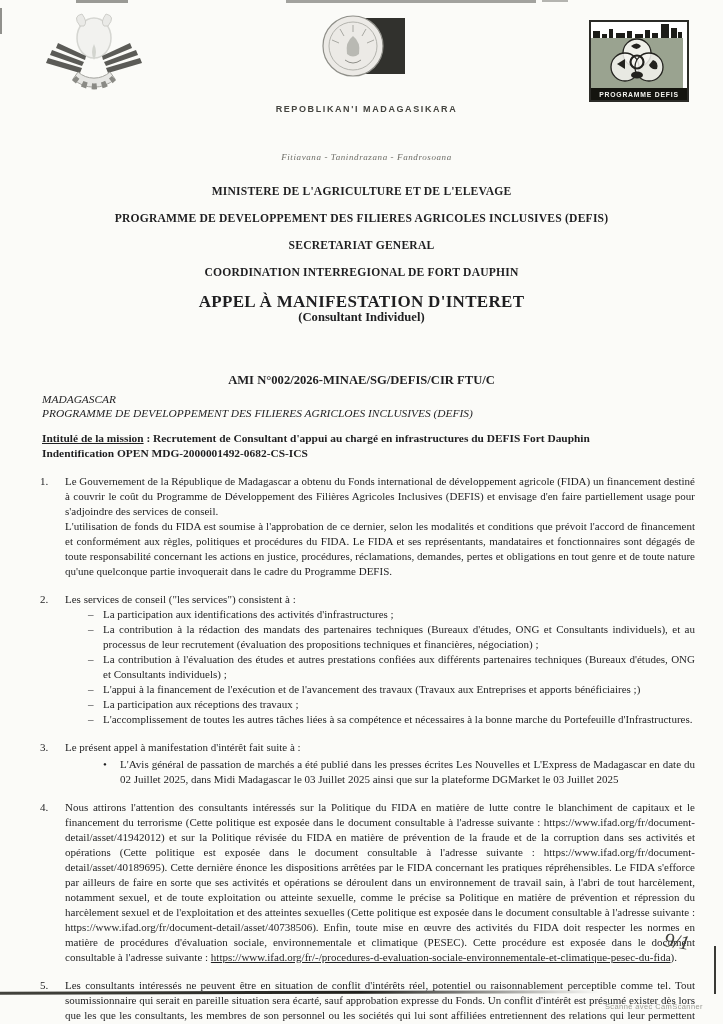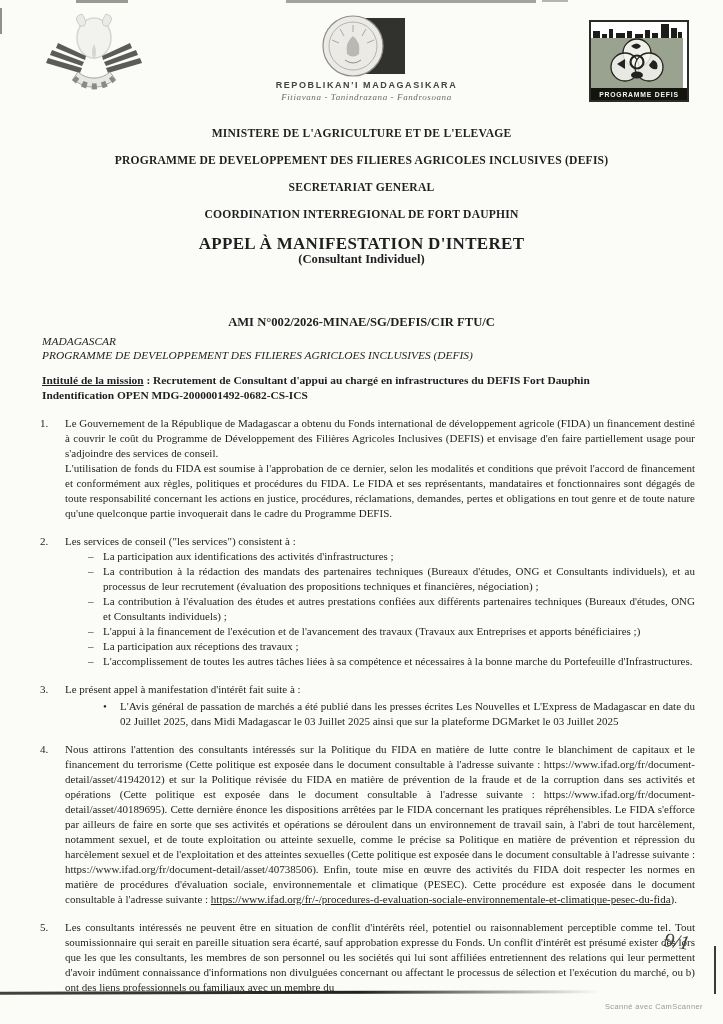--- a/index.html
+++ b/index.html
@@ -6,24 +6,24 @@
   .page{
     position:relative;width:723px;height:1024px;margin:0 auto;
     background:#fbfbf8;overflow:hidden;
     font-family:"Liberation Serif",serif;color:#1f1f21;
   }
   .artifact{position:absolute;background:#4a4a44;}
   
   .logo-row{display:flex;justify-content:space-between;align-items:flex-start;
     padding:12px 34px 0 44px;}
   .ministry-logo{opacity:.8;}
-  .seal-block{display:flex;flex-direction:column;align-items:center;margin-top:2px;}
+  .seal-block{display:flex;flex-direction:column;align-items:center;margin-top:2px;gap:24px;}
   .seal-name{font-family:"Liberation Sans",sans-serif;font-weight:700;font-size:9px;
     letter-spacing:1.6px;color:#44443f;margin-top:2px;}
-  .seal-motto{font-style:italic;font-size:9px;color:#6d6d67;letter-spacing:.6px;margin-top:2px;}
+  .seal-motto{font-style:italic;font-size:9px;color:#6d6d67;letter-spacing:.6px;margin-top:14px;}
   .defis-logo{width:96px;border:2px solid #2b2b27;background:#fff;margin-top:8px;}
   .defis-mid{display:block;}
   .defis-label{background:#14140f;color:#f3f3ee;font-family:"Liberation Sans",sans-serif;
     font-weight:700;font-size:6.8px;letter-spacing:.8px;text-align:center;padding:3px 0 2px;}
   
   .hline{text-align:center;font-weight:700;font-size:11.6px;letter-spacing:.2px;line-height:13px;}
   .hline-first{margin-top:23px;}
   .hline + .hline{margin-top:14px;}
   .title-block{margin-top:15px;text-align:center;font-weight:700;line-height:15.5px;}
   .doc-title{font-size:17px;letter-spacing:.3px;}

